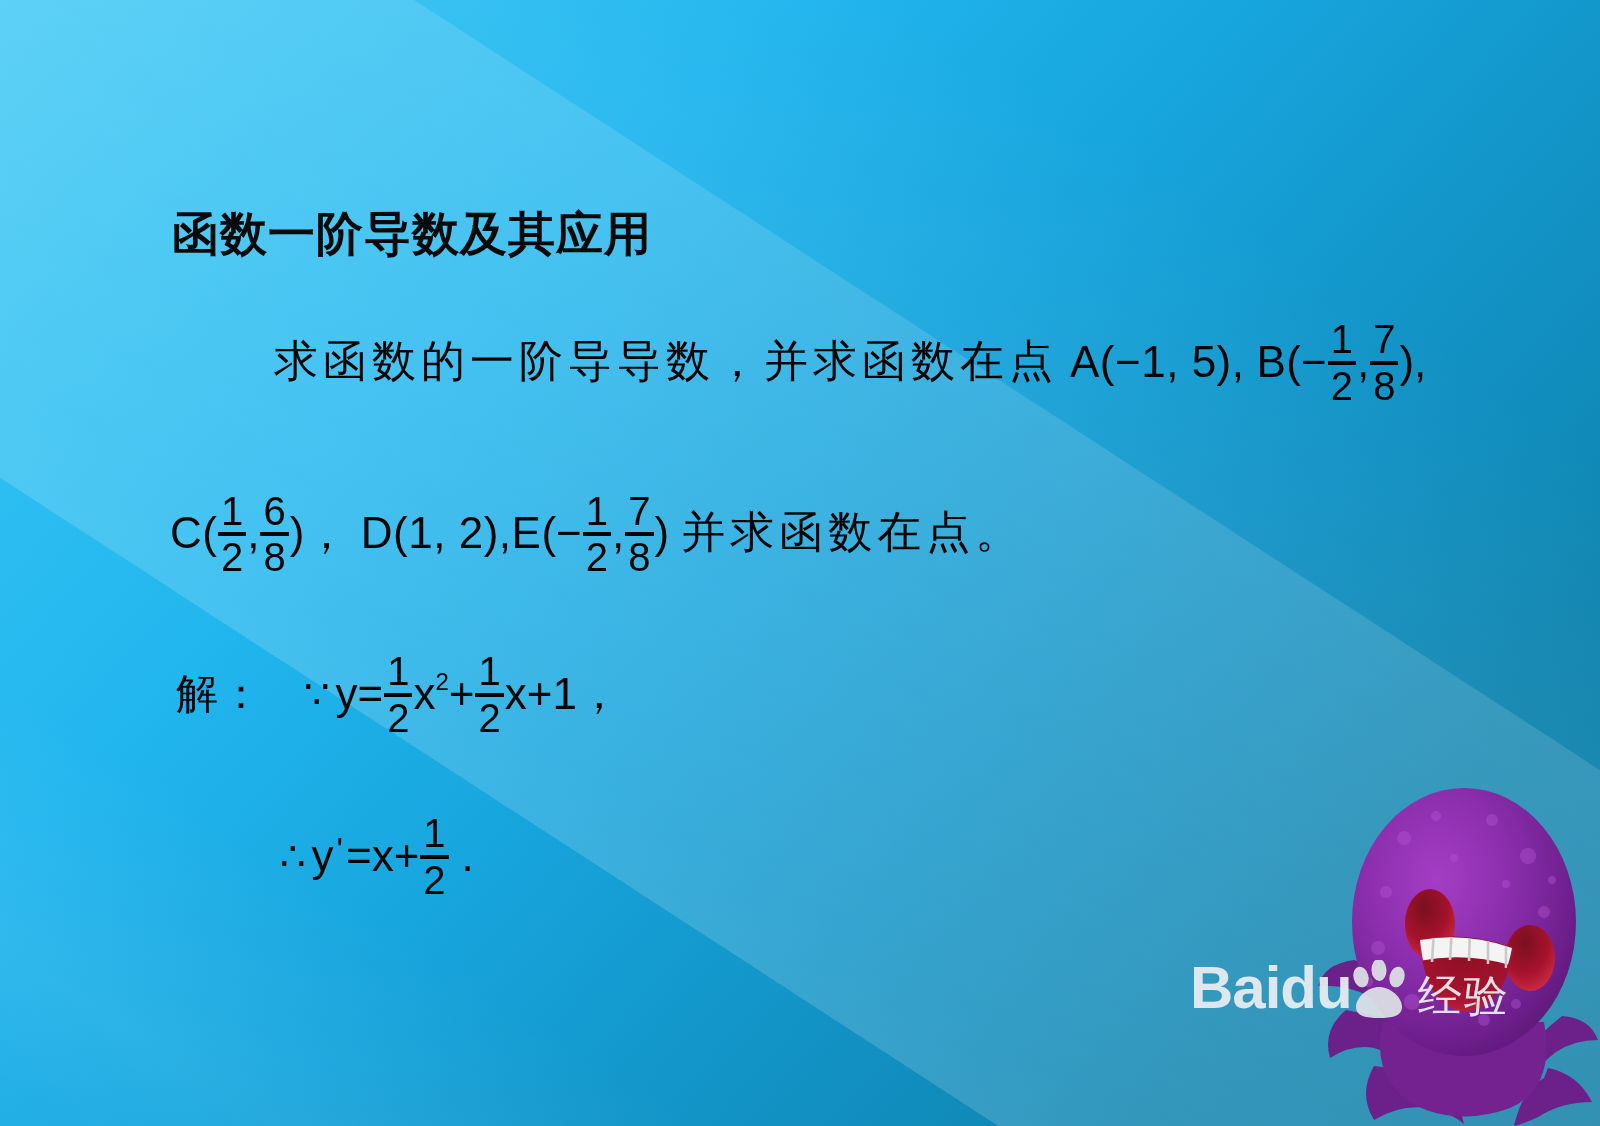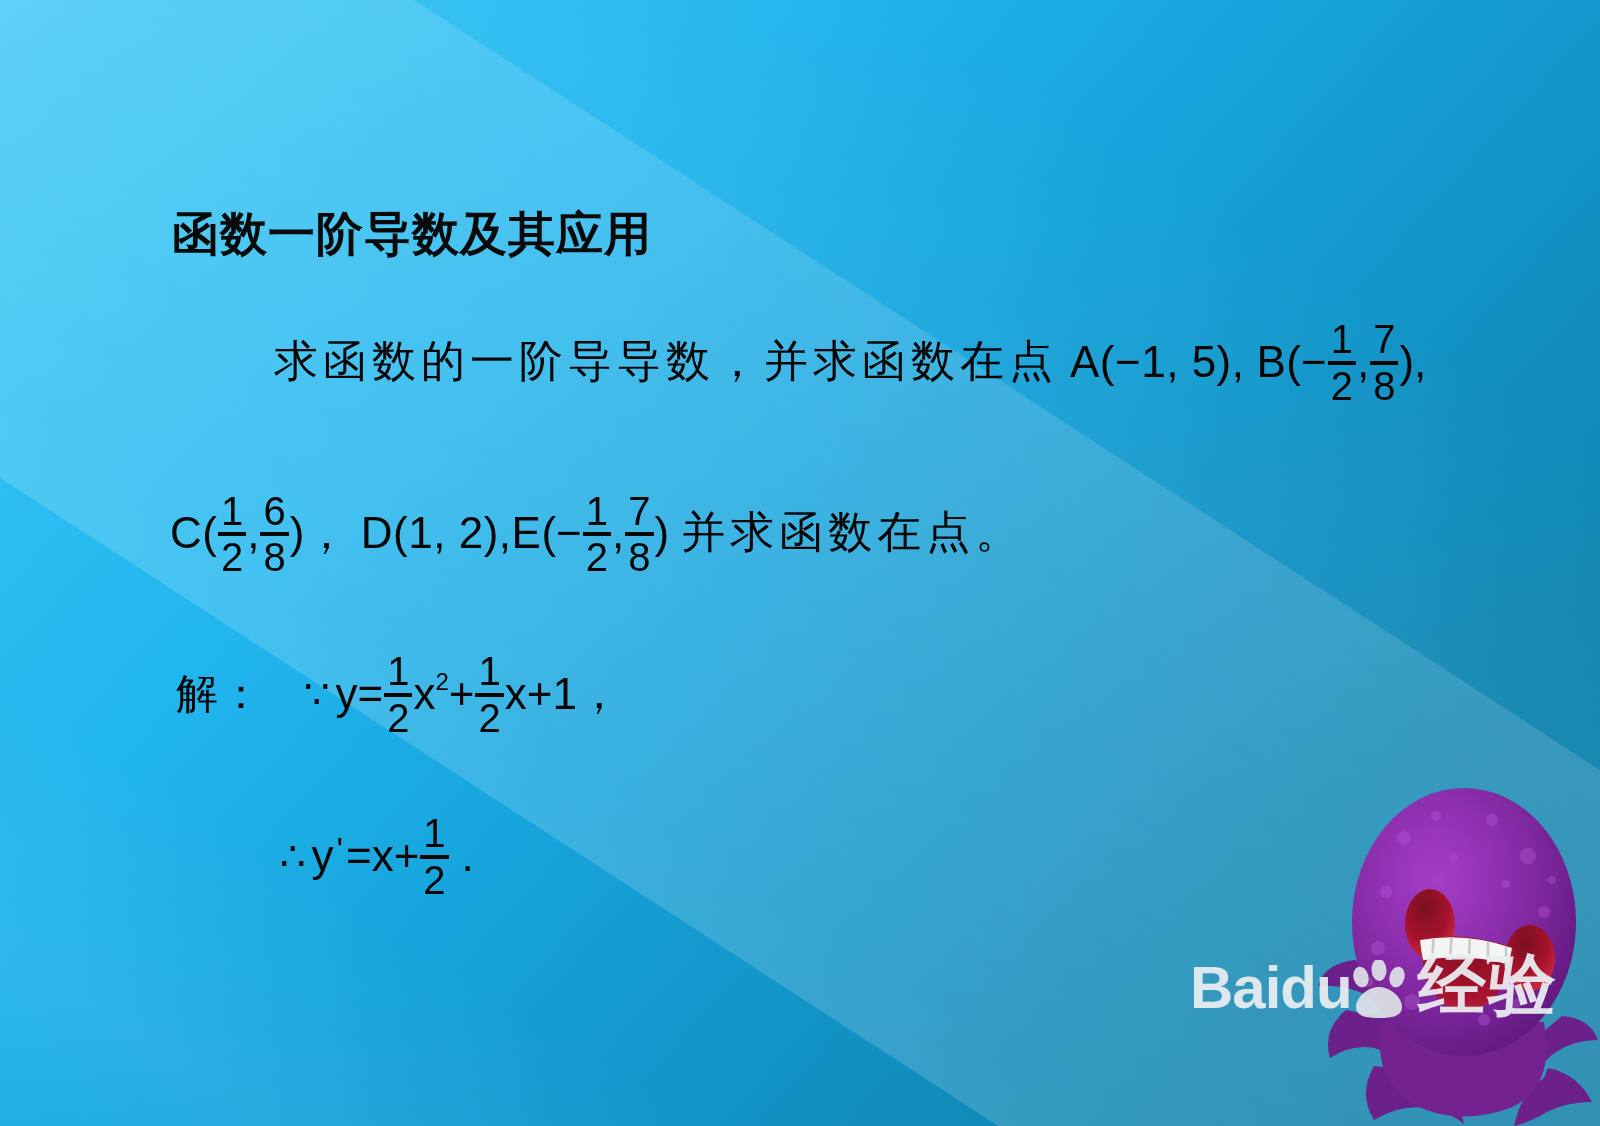--- a/index.html
+++ b/index.html
@@ -202,22 +202,22 @@
     font-size: 60px;
     font-weight: bold;
     color: #e9eef2;
     letter-spacing: -1px;
     line-height: 1;
     opacity: 0.93;
   }
   .wm-paw { width: 66px; height: 62px; margin: 0 -4px 0 -6px; position: relative; top: 4px;}
   .wm-cn {
     font-family: "Liberation Sans", "DejaVu Sans", sans-serif;
-    font-size: 68px;
-    font-weight: bold;
+    font-size: 44px;
+    font-weight: normal;
     color: #eceff2;
     letter-spacing: 2px;
     line-height: 1;
     margin-left: 10px;
     opacity: 0.93;
   }
   .wm-url {
     font-family: "Liberation Sans", "DejaVu Sans", sans-serif;
     font-size: 37px;
     font-weight: bold;

